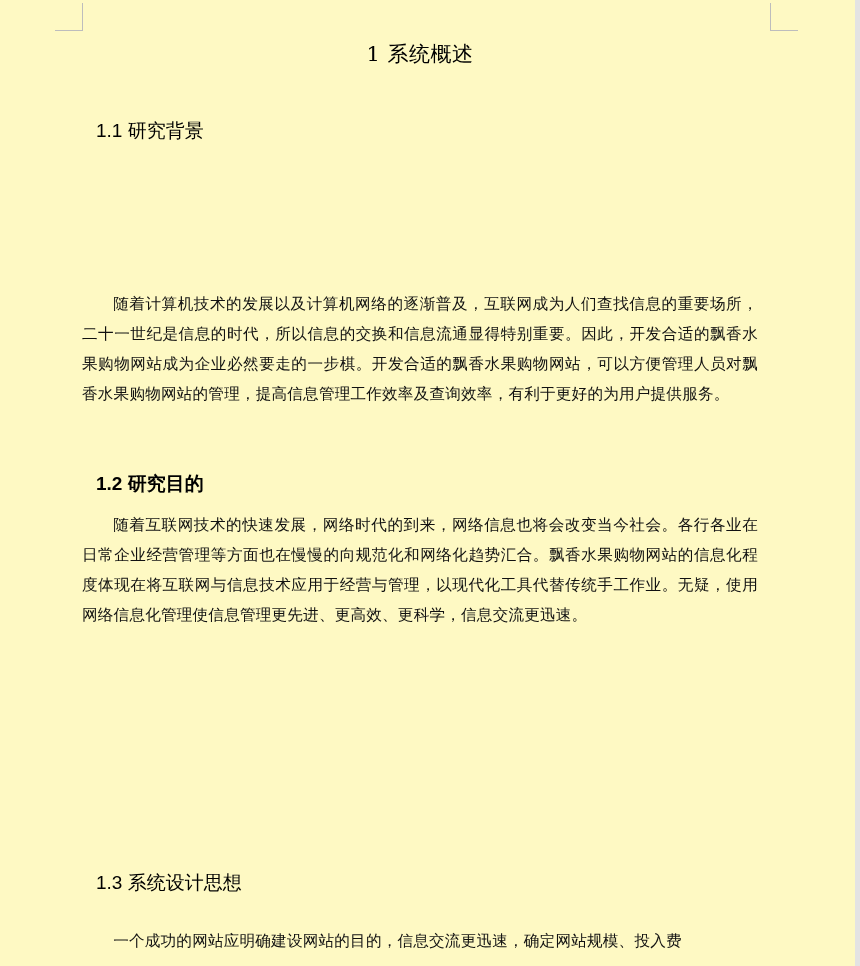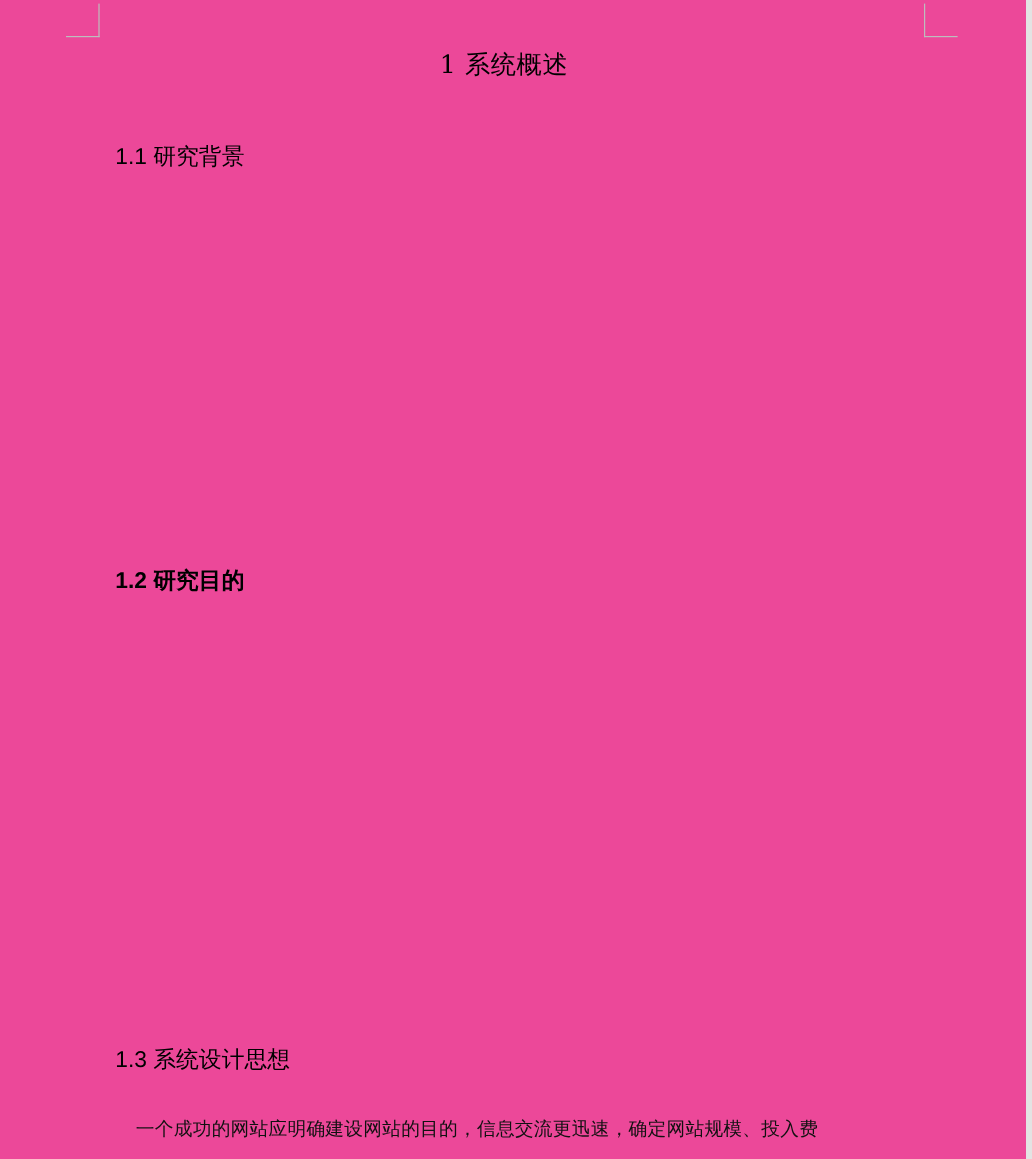--- a/index.html
+++ b/index.html
@@ -4,21 +4,21 @@
 <style>
   html, body { margin: 0; padding: 0; }
   body {
     width: 860px; height: 966px; overflow: hidden;
     background: #e6e6e6;
     position: relative;
   }
   .page {
     position: absolute; left: 0; top: 0;
     width: 855px; height: 966px;
-    background: #ec4899;
+    background: #fef9c3;
     overflow: hidden;
   }
   .scroll-strip {
     position: absolute; right: 0; top: 0; width: 5px; height: 966px;
     background: #e3e3e3;
   }
   .corner { position: absolute; width: 27px; height: 27px; }
   .corner.tl { left: 55px; top: 3px; border-right: 1px solid #bdbdbd; border-bottom: 1px solid #bdbdbd; }
   .corner.tr { left: 770px; top: 3px; border-left: 1px solid #bdbdbd; border-bottom: 1px solid #bdbdbd; }
 
@@ -46,19 +46,21 @@
 </head>
 <body>
 
 <div class="page">
   <div class="corner tl"></div>
   <div class="corner tr"></div>
 
   <div class="title">1 系统概述</div>
 
   <div class="h2" style="top:118px;">1.1  研究背景</div>
+  <div class="para" style="top:289px;">随着计算机技术的发展以及计算机网络的逐渐普及，互联网成为人们查找信息的重要场所，二十一世纪是信息的时代，所以信息的交换和信息流通显得特别重要。因此，开发合适的飘香水果购物网站成为企业必然要走的一步棋。开发合适的飘香水果购物网站，可以方便管理人员对飘香水果购物网站的管理，提高信息管理工作效率及查询效率，有利于更好的为用户提供服务。</div>
 
   <div class="h2" style="top:471px;font-weight:bold;">1.2 研究目的</div>
+  <div class="para" style="top:510px;">随着互联网技术的快速发展，网络时代的到来，网络信息也将会改变当今社会。各行各业在日常企业经营管理等方面也在慢慢的向规范化和网络化趋势汇合。飘香水果购物网站的信息化程度体现在将互联网与信息技术应用于经营与管理，以现代化工具代替传统手工作业。无疑，使用网络信息化管理使信息管理更先进、更高效、更科学，信息交流更迅速。</div>
 
   <div class="h2" style="top:870px;">1.3 系统设计思想</div>
   <div class="para" style="top:926px;">一个成功的网站应明确建设网站的目的，信息交流更迅速，确定网站规模、投入费</div>
 </div>
 <div class="scroll-strip"></div>
 
 </body></html>

